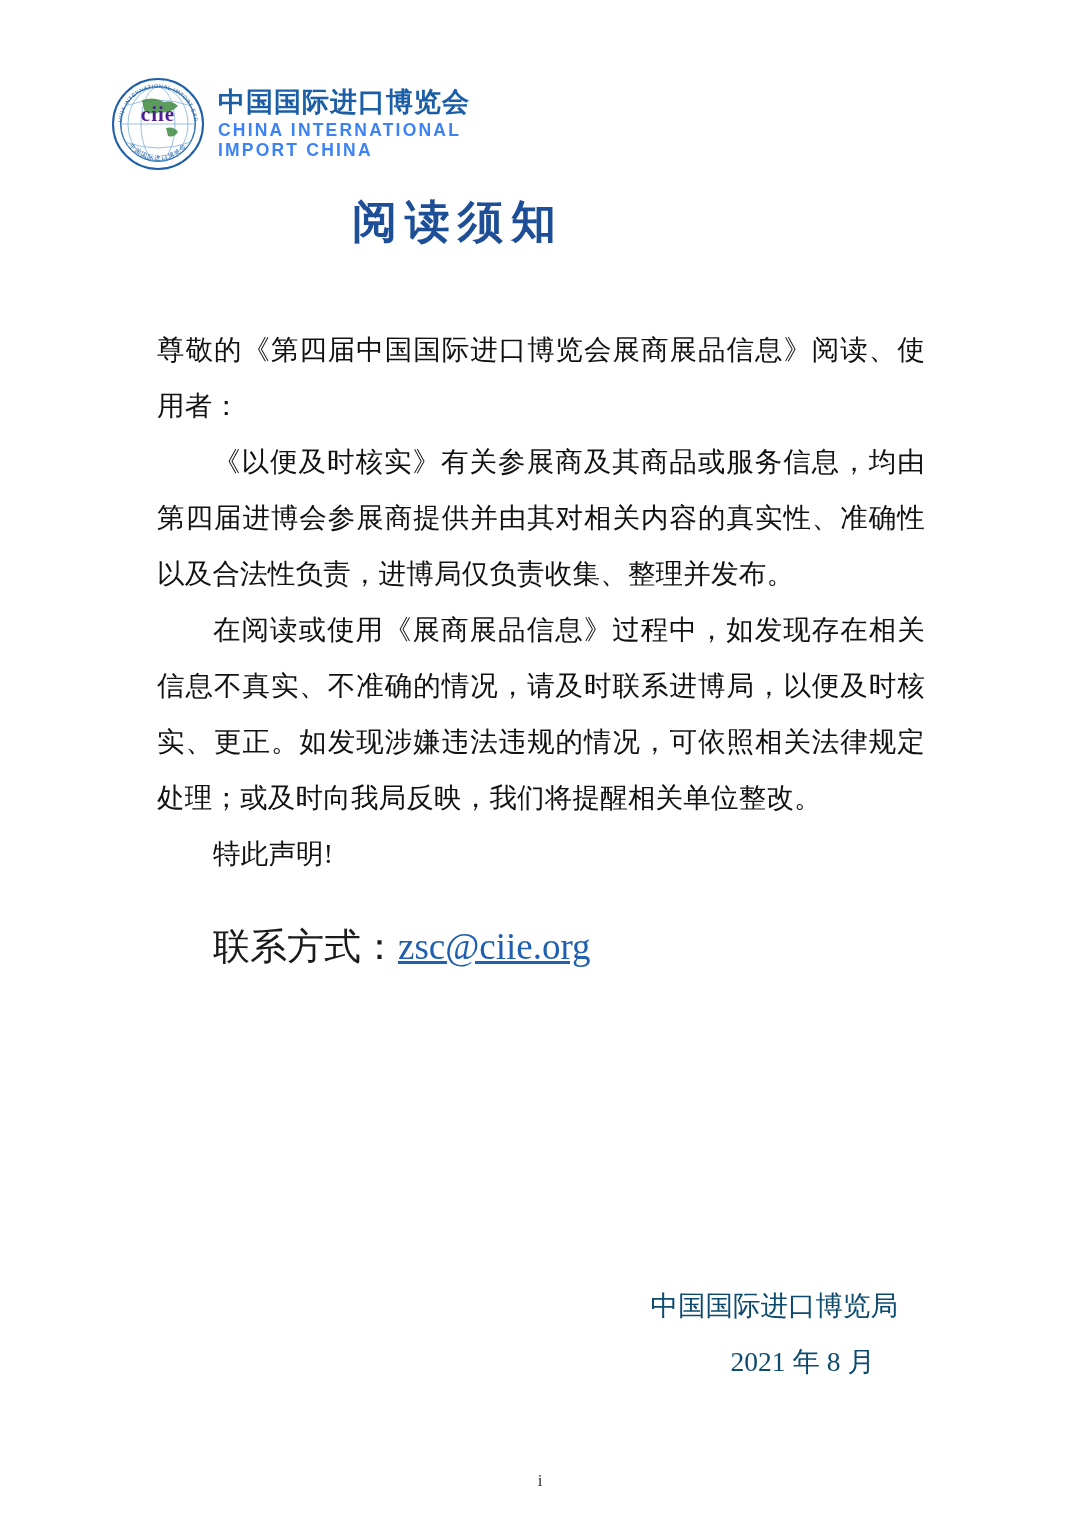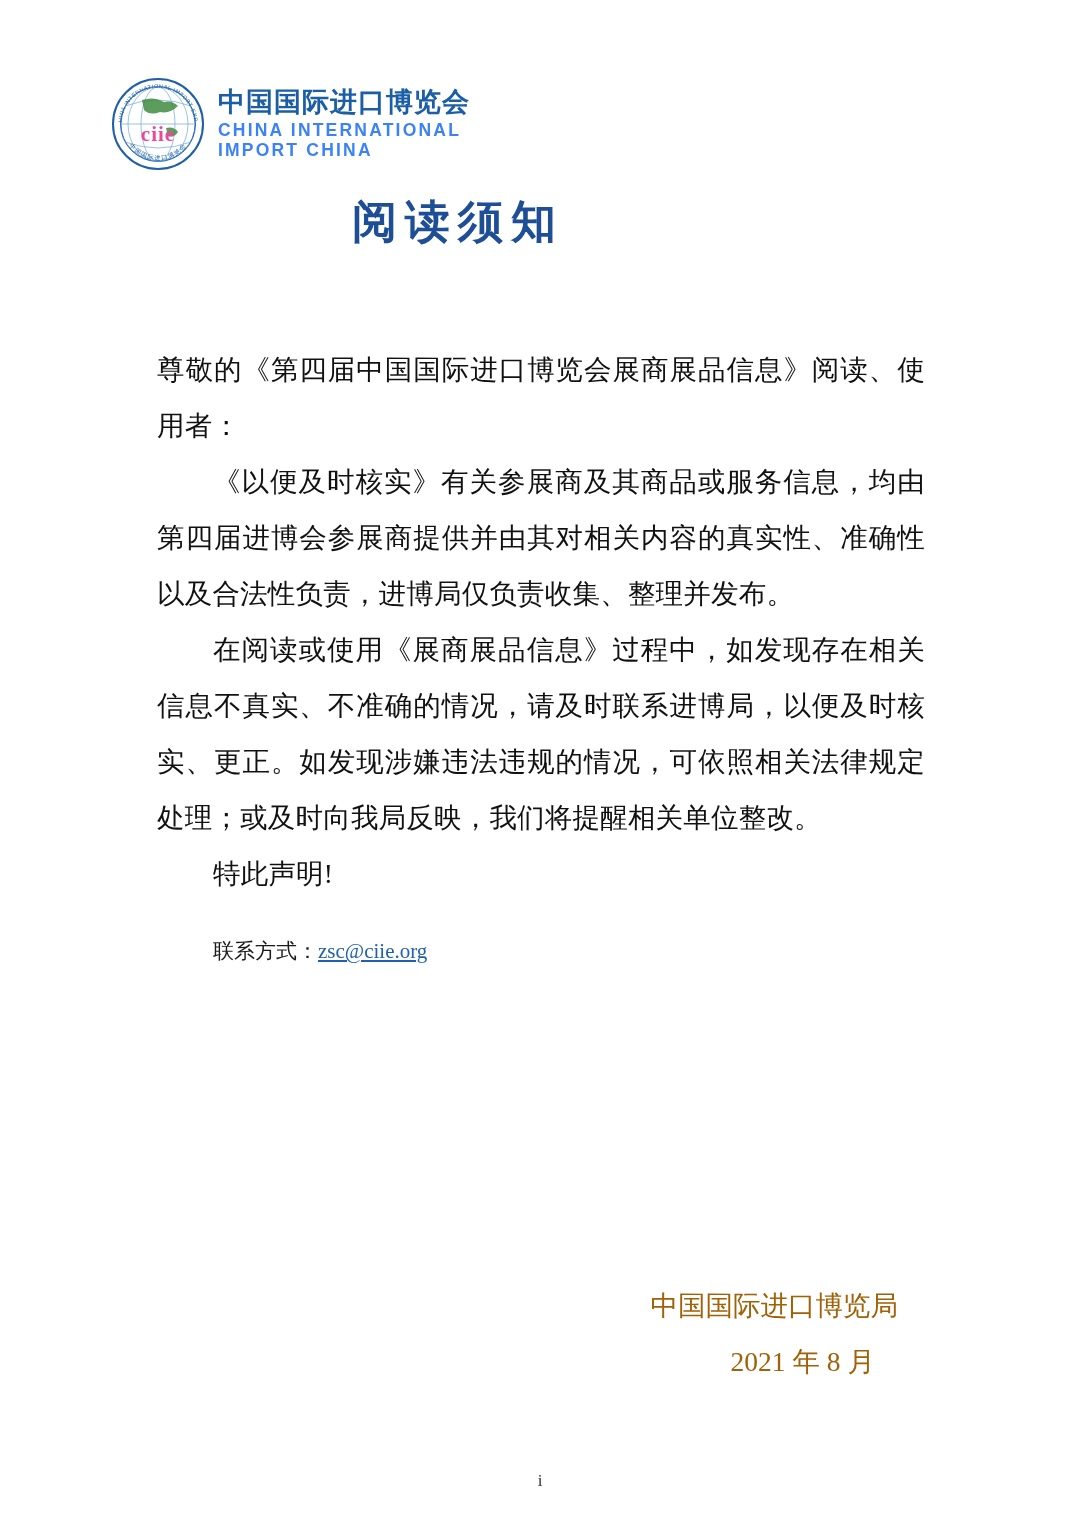--- a/index.html
+++ b/index.html
@@ -56,27 +56,27 @@
     overflow: hidden;
     background: #ffffff;
   }
   .logo-mark .globe-lines {
     position: absolute;
     left: 8px; top: 8px;
     width: 76px; height: 76px;
   }
   .logo-mark .cii-text {
     position: absolute;
-    left: 0; top: 44px;
+    left: 0; top: 24px;
     width: 92px;
     text-align: center;
     font-family: "Liberation Serif", serif;
     font-size: 21px;
     font-weight: bold;
-    color: #ec4899;
+    color: #4c1d95;
     letter-spacing: 1px;
   }
   .logo-mark .arc-top,
   .logo-mark .arc-bottom {
     position: absolute;
     left: 0; top: 0;
     width: 92px; height: 92px;
   }
   .logo-text {
     display: flex;
@@ -114,58 +114,58 @@
     font-size: 45px;
     font-weight: bold;
     color: #1d4e96;
     letter-spacing: 8px;
   }
 
   
   .body-wrap {
     position: absolute;
     left: 157px;
-    top: 342px;
+    top: 322px;
     width: 768px;
   }
   .para {
     font-size: 27.5px;
     line-height: 56px;
     color: #111111;
     text-align: justify;
     text-justify: inter-ideograph;
     margin: 0 0 0 0;
     letter-spacing: 0.2px;
   }
   .indent {
     text-indent: 56px;
   }
   .para + .para {
     margin-top: 0px;
   }
   .contact-line {
-    font-size: 21px;
+    font-size: 37px;
     line-height: 56px;
     text-indent: 56px;
   }
   .mail-link {
     color: #2060b0;
     text-decoration: underline;
     font-family: "Liberation Serif", serif;
   }
 
   
   .signature {
     position: absolute;
     right: 182px;
     top: 1278px;
     text-align: left;
     font-size: 27.5px;
     line-height: 56px;
-    color: #a16207;
+    color: #0c4a6e;
   }
   .sign-date {
     margin-left: 80px;
   }
 
   
   .footer-page {
     position: absolute;
     left: 0;
     bottom: 36px;

